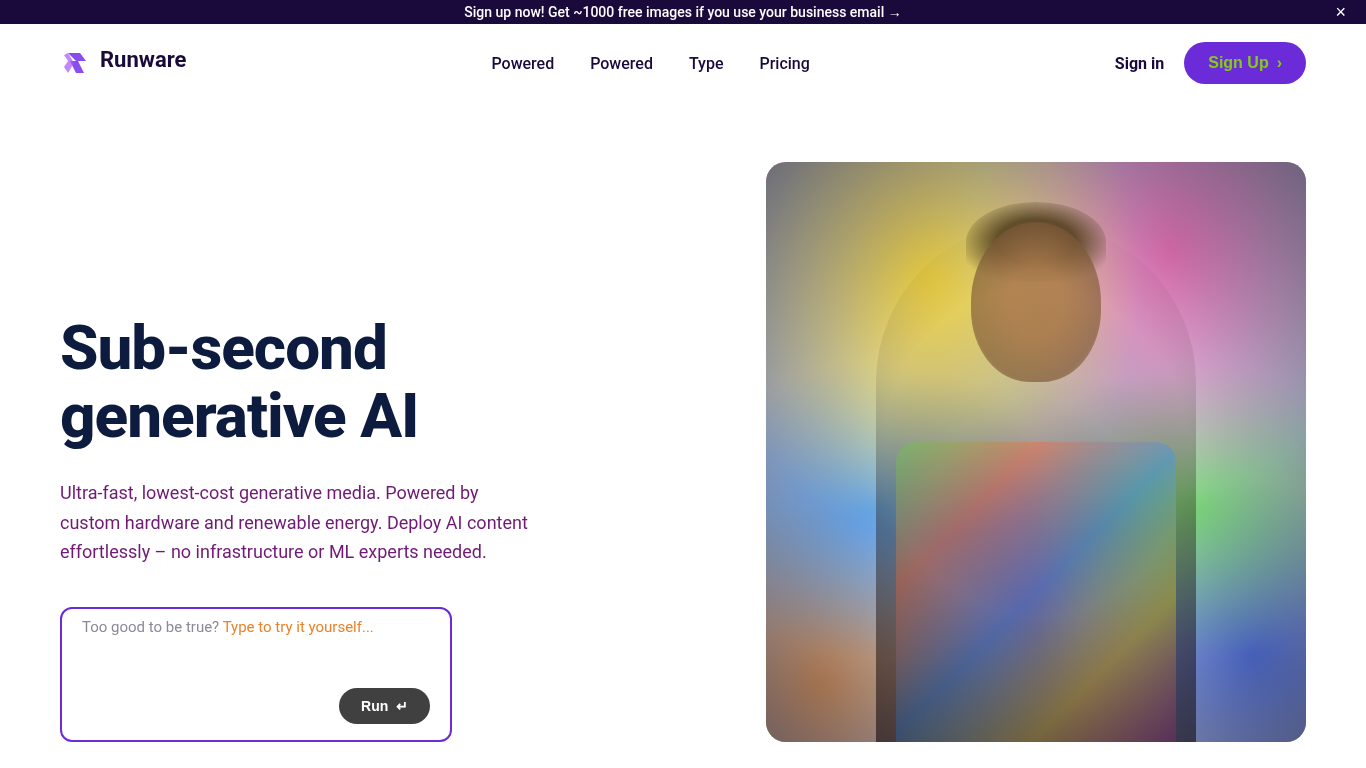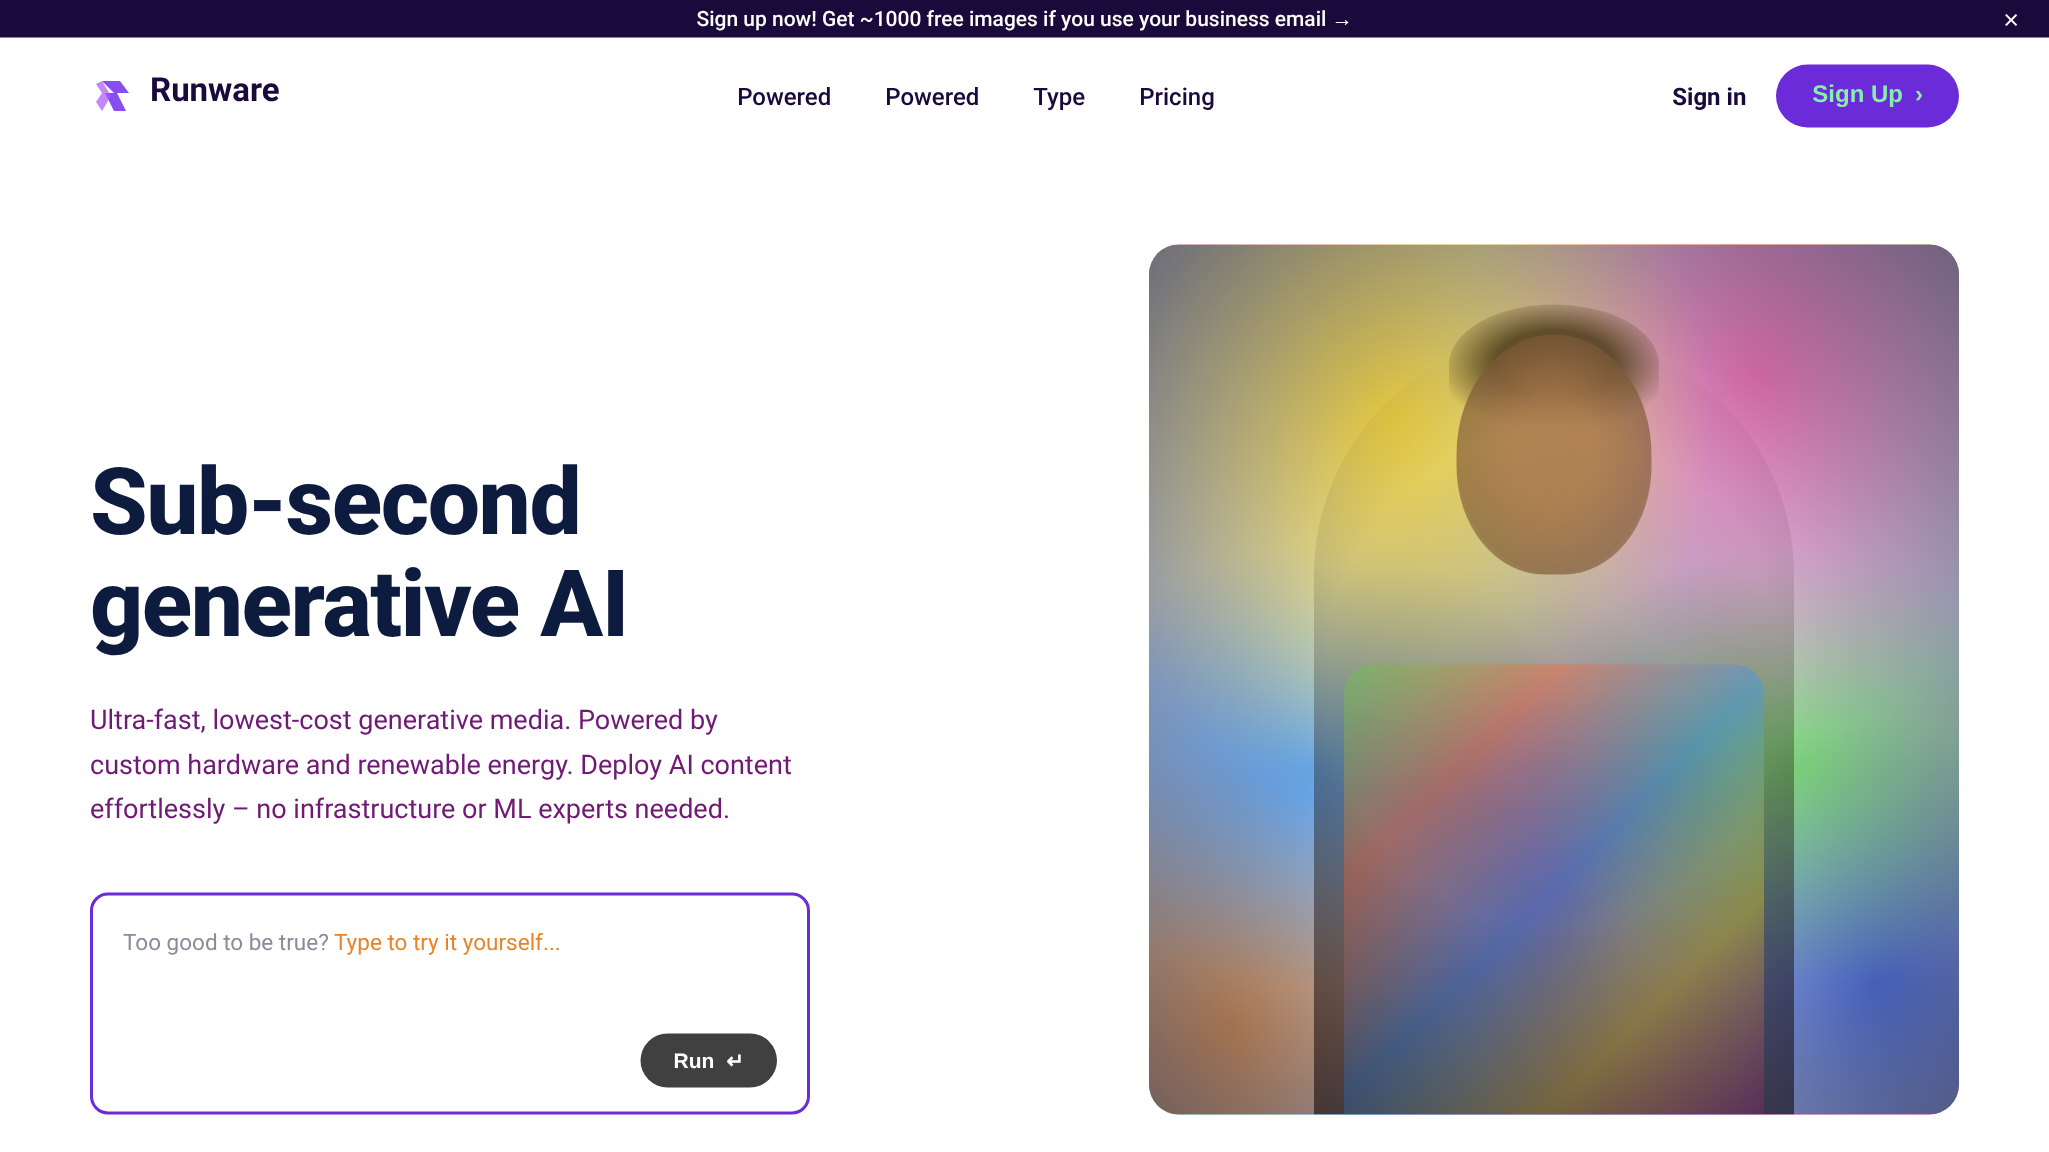--- a/index.html
+++ b/index.html
@@ -93,21 +93,21 @@
     .sign-in-link {
       font-size: 16px;
       font-weight: 700;
       color: #1a0a3c;
       cursor: pointer;
       text-decoration: none;
     }
 
     .sign-up-btn {
       background: #6c2bd9;
-      color: #86efac;
+      color: #84cc16;
       border: none;
       border-radius: 25px;
       padding: 12px 24px;
       font-size: 16px;
       font-weight: 600;
       cursor: pointer;
       display: flex;
       align-items: center;
       gap: 8px;
     }
@@ -141,23 +141,23 @@
       color: #701a75;
       line-height: 1.65;
       margin-bottom: 40px;
       max-width: 480px;
     }
 
     
     .prompt-box {
       border: 2px solid #6c2bd9;
       border-radius: 12px;
-      padding: 20px 20px 16px 20px;
+      padding: 7px 20px 16px 20px;
       background: #ffffff;
-      width: 480px;
+      width: 392px;
       position: relative;
     }
 
     .prompt-placeholder {
       font-size: 15px;
       color: #8a8a9a;
       line-height: 1.5;
       min-height: 60px;
     }
 

